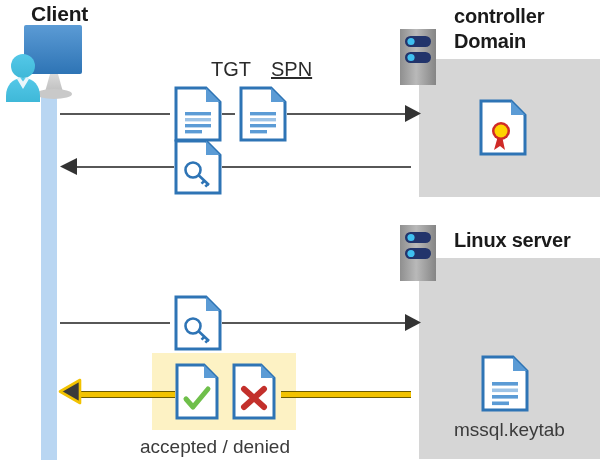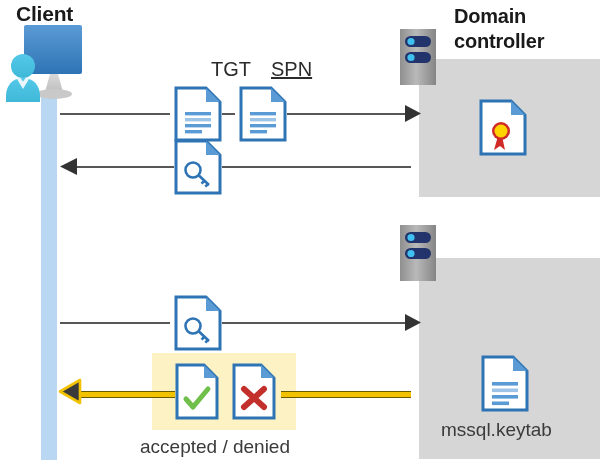--- a/index.html
+++ b/index.html
@@ -76,27 +76,28 @@
 <body>
 
 <div id="canvas">
 
   <div class="abs gray-panel" style="left:419px;top:59px;width:181px;height:138px;"></div>
 
   <div class="abs gray-panel" style="left:419px;top:258px;width:181px;height:201px;"></div>
 
   <div class="abs pipe" style="left:41px;top:94px;width:16px;height:366px;"></div>
 
-  <div class="abs title title-client" style="left:16px;top:2px;text-align:center;">Client</div>
+  <div class="abs title title-client" style="left:31px;top:2px;text-align:center;">Client</div>
 
   <div class="abs title title-server" style="left:454px;top:4px;width:146px;">
+    <div>controller</div>
     <div>Domain</div>
-    <div>controller</div>
-  </div>
-
+  </div>
+
+  <div class="abs title title-server" style="left:454px;top:228px;">Linux server</div>
 
   <div class="abs" style="left:6px;top:26px;width:92px;height:76px;">
     <svg width="92" height="76" viewBox="0 0 92 76">
       <defs>
         <linearGradient id="monGrad" x1="0" y1="0" x2="0" y2="1">
           <stop offset="0%" stop-color="#5b9bd5"></stop>
           <stop offset="100%" stop-color="#2e74b5"></stop>
         </linearGradient>
         <linearGradient id="perGrad" x1="0" y1="0" x2="0" y2="1">
           <stop offset="0%" stop-color="#54c8e8"></stop>
@@ -236,21 +237,21 @@
     <svg width="48" height="57" viewBox="0 0 48 57">
       <path d="M2 2 h30 l14 14 v39 h-44 z" fill="#ffffff" stroke="#2e74b5" stroke-width="3"></path>
       <path d="M32 2 v14 h14 z" fill="#5b9bd5"></path>
       <rect x="11" y="27" width="26" height="3.6" fill="#5b9bd5"></rect>
       <rect x="11" y="33.5" width="26" height="3.6" fill="#9dc3e6"></rect>
       <rect x="11" y="40" width="26" height="3.6" fill="#5b9bd5"></rect>
       <rect x="11" y="46.5" width="17" height="3.6" fill="#5b9bd5"></rect>
     </svg>
   </div>
 
-  <div class="abs caption" style="left:441px;top:419px;text-align:center;">mssql.keytab</div>
+  <div class="abs caption" style="left:454px;top:419px;text-align:center;">mssql.keytab</div>
 
   <div class="abs highlight-box" style="left:152px;top:353px;width:144px;height:77px;"></div>
 
   <div class="abs yellow-bar" style="left:75px;top:391px;width:100px;"></div>
   <div class="abs yellow-bar" style="left:281px;top:391px;width:130px;"></div>
   <div class="abs" style="left:58px;top:379px;width:22px;height:25px;">
     <svg width="22" height="25" viewBox="0 0 22 25">
       <path d="M22 1 L2 12.5 L22 24 Z" fill="#3a3a3a" stroke="#f2c200" stroke-width="2.6" stroke-linejoin="round"></path>
     </svg>
   </div>

